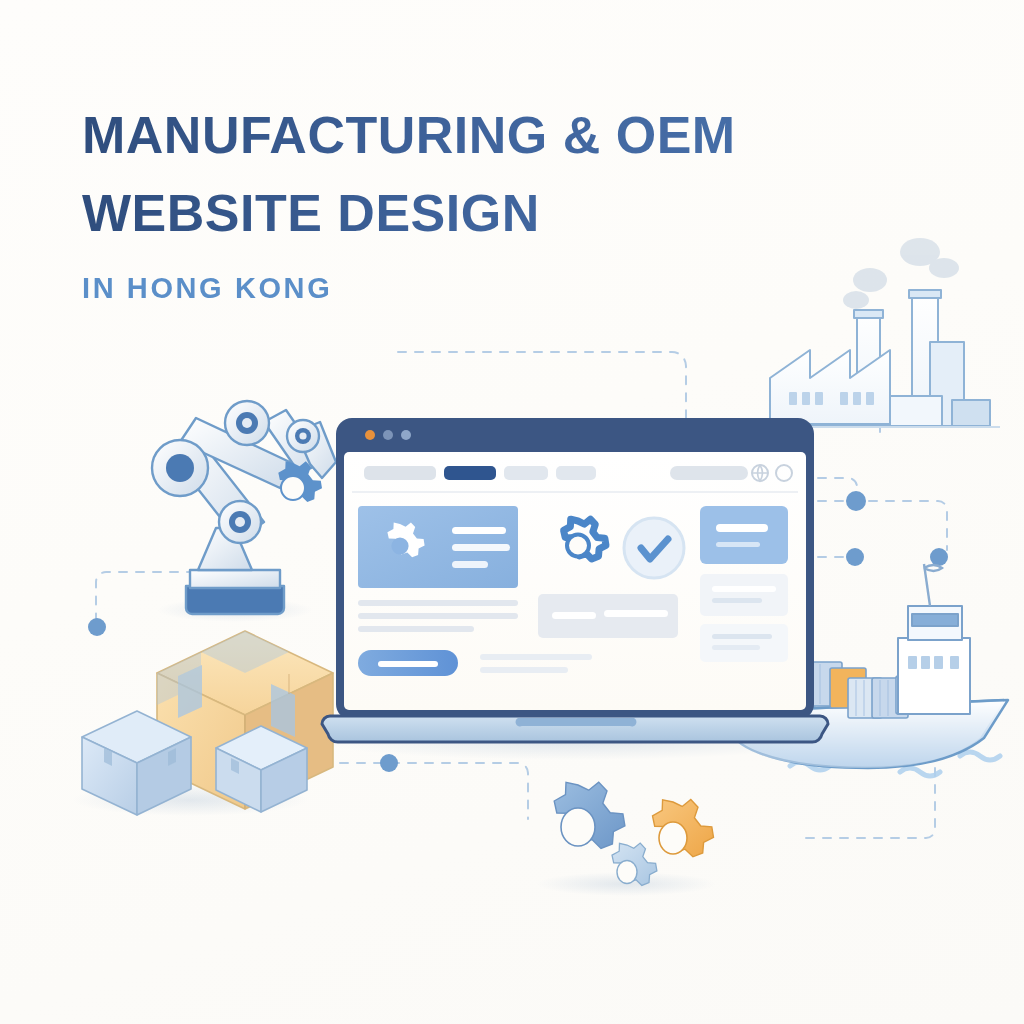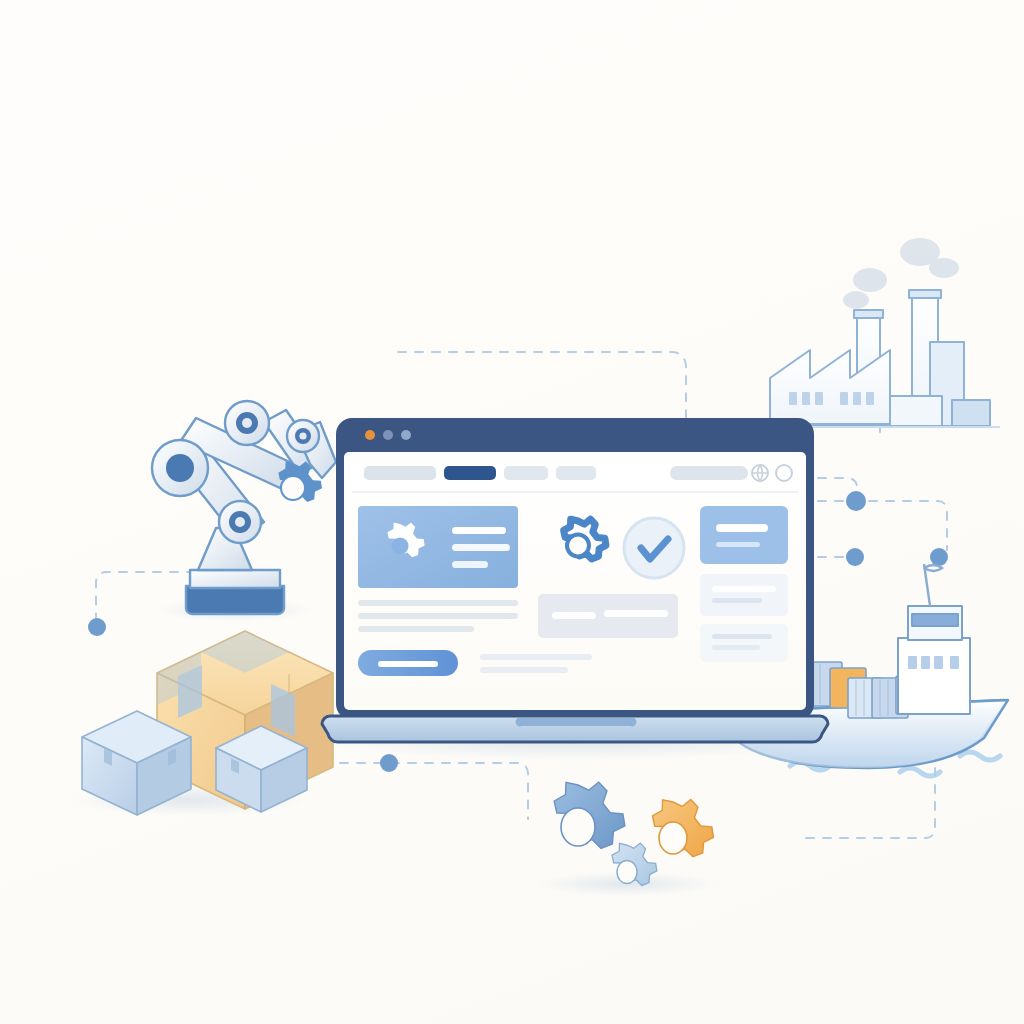--- a/index.html
+++ b/index.html
@@ -399,14 +399,19 @@
 
         <g transform="translate(627,873)">
           <path fill="url(#gGearSmall)" stroke="#89adce" stroke-width="1.3" d="M0,-28 l6.8,3.3 6.4,-5.2 5.3,5.7 -2.7,7.8 4.7,6.1 8.1,0.6 1.3,7.6 -7.3,3.8 -0.6,7.8 -7.2,2.9 -5.8,-5.6 -7.4,2.5 -4.6,-6.2 2.7,-7.3 -5,-5.8 -8,-0.2 -1.7,-7.6 7.2,-4 0.3,-7.8 z"></path>
           <ellipse cx="0" cy="-1" rx="10" ry="11.5" fill="#fdfcf9"></ellipse>
           <ellipse cx="0" cy="-1" rx="10" ry="11.5" fill="none" stroke="#89adce" stroke-width="1.4"></ellipse>
         </g>
       </g>
     </svg>
   </div>
 
+  <div class="headline-block">
+    <div class="headline">MANUFACTURING &amp; OEM</div>
+    <div class="headline">WEBSITE DESIGN</div>
+    <div class="subhead">IN HONG KONG</div>
+  </div>
 
 </div>
 
 </body></html>

